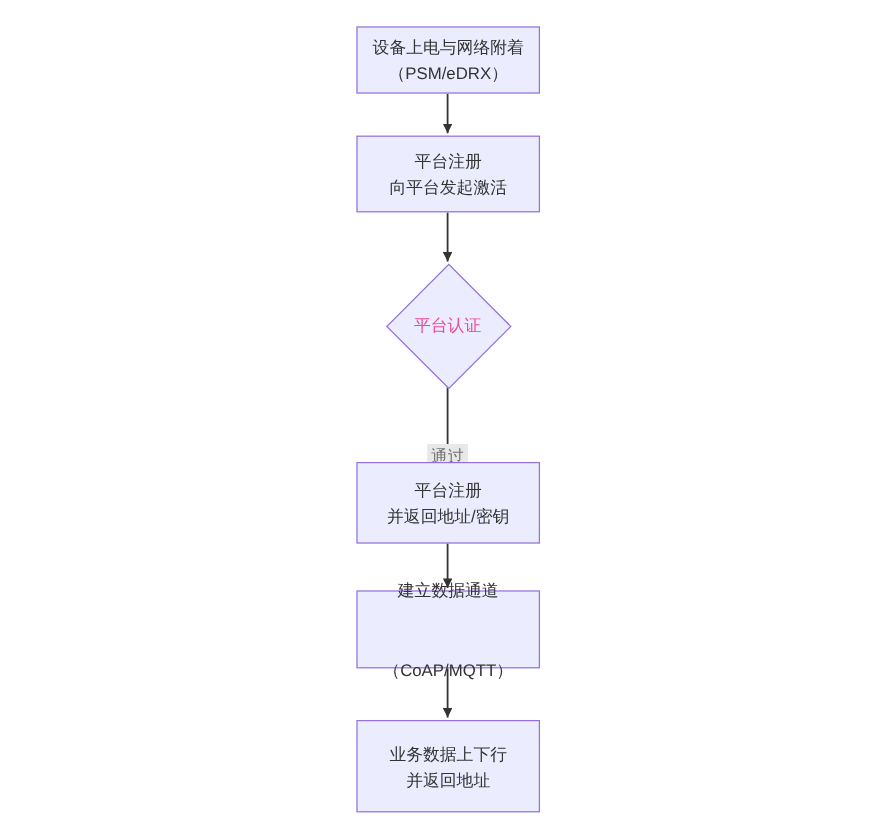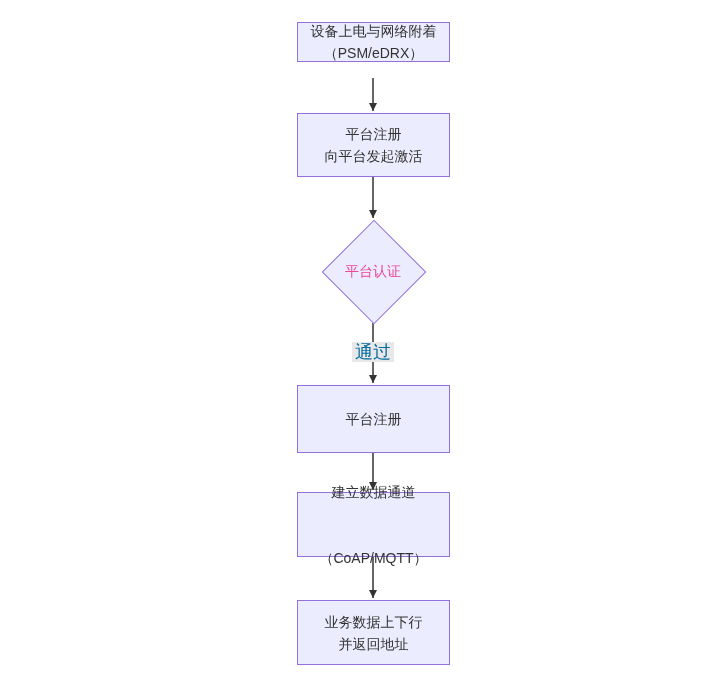--- a/index.html
+++ b/index.html
@@ -58,35 +58,36 @@
     position: relative;
     color: #ec4899;
     font-size: 14px;
     line-height: 22px;
     text-align: center;
   }
   .edge-label {
     position: absolute;
     transform: translate(-50%, -50%);
     background: #e8e8e8;
-    color: #0369a1;
-    font-size: 18px;
+    color: #737373;
+    font-size: 14px;
     line-height: 18px;
     padding: 1px 3px;
     text-align: center;
     white-space: nowrap;
+    margin-top: 28px;
   }
 
   
-  #node-power-attach     { left: 297px; top: 22px;  width: 153px; height: 40px; }
+  #node-power-attach     { left: 297px; top: 22px;  width: 153px; height: 56px; }
   #node-bootstrap        { left: 297px; top: 113px; width: 153px; height: 64px; }
   #node-platform-auth    { left: 322px; top: 220px; width: 102px; height: 102px; }
   #node-platform-register{ left: 297px; top: 385px; width: 153px; height: 68px; }
   #node-data-channel     { left: 297px; top: 492px; width: 153px; height: 65px; gap: 44px; }
-  #node-business-data    { left: 297px; top: 600px; width: 153px; height: 65px; }
+  #node-business-data    { left: 297px; top: 600px; width: 153px; height: 77px; }
   #edge-label-pass       { left: 373px; top: 352px; }
 </style>
 </head>
 <body>
 
 <div class="canvas">
 
   <svg class="edges" width="726" height="700" viewBox="0 0 726 700">
     <defs>
       <marker id="arrowhead" markerWidth="9" markerHeight="8" refX="8" refY="4" orient="auto" markerUnits="userSpaceOnUse">
@@ -112,20 +113,21 @@
 
   <div id="node-platform-auth" class="diamond-wrap">
     <div class="diamond-shape"></div>
     <div class="diamond-label">平台认证</div>
   </div>
 
   <div id="edge-label-pass" class="edge-label">通过</div>
 
   <div id="node-platform-register" class="node">
     <div>平台注册</div>
+    <div>并返回地址/密钥</div>
   </div>
 
   <div id="node-data-channel" class="node">
     <div>建立数据通道</div>
     <div>（CoAP/MQTT）</div>
   </div>
 
   <div id="node-business-data" class="node">
     <div>业务数据上下行</div>
     <div>并返回地址</div>

